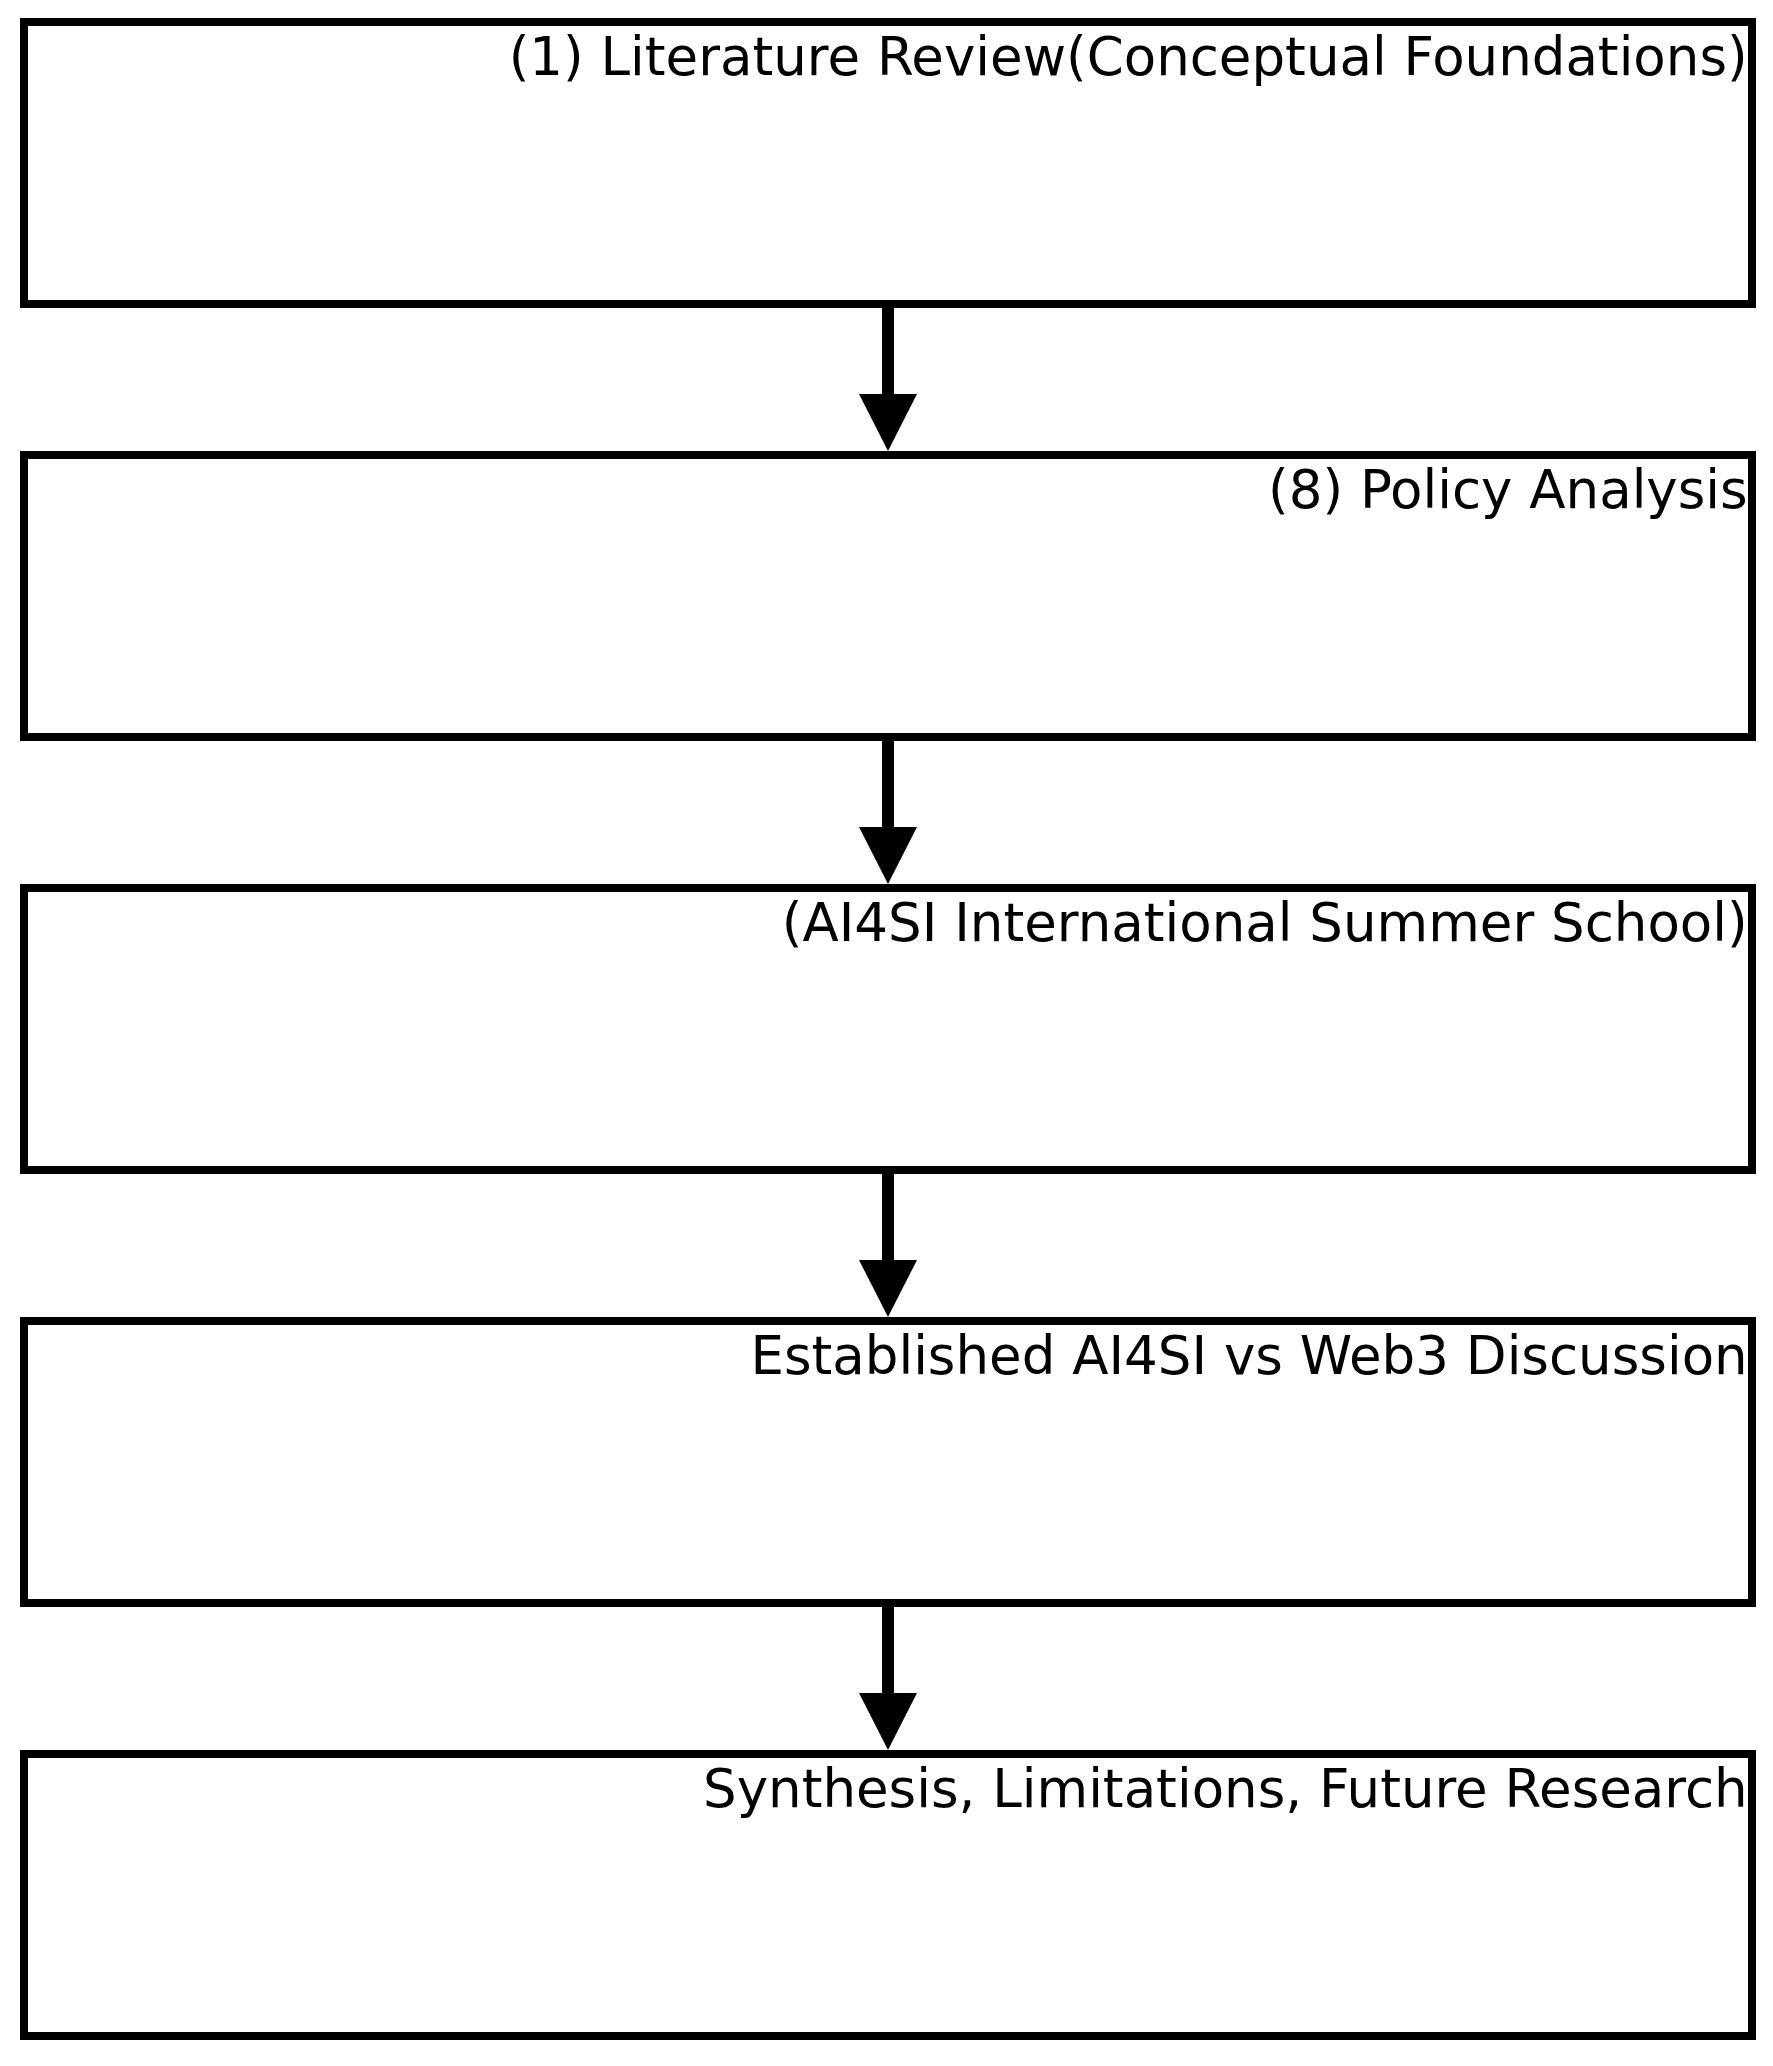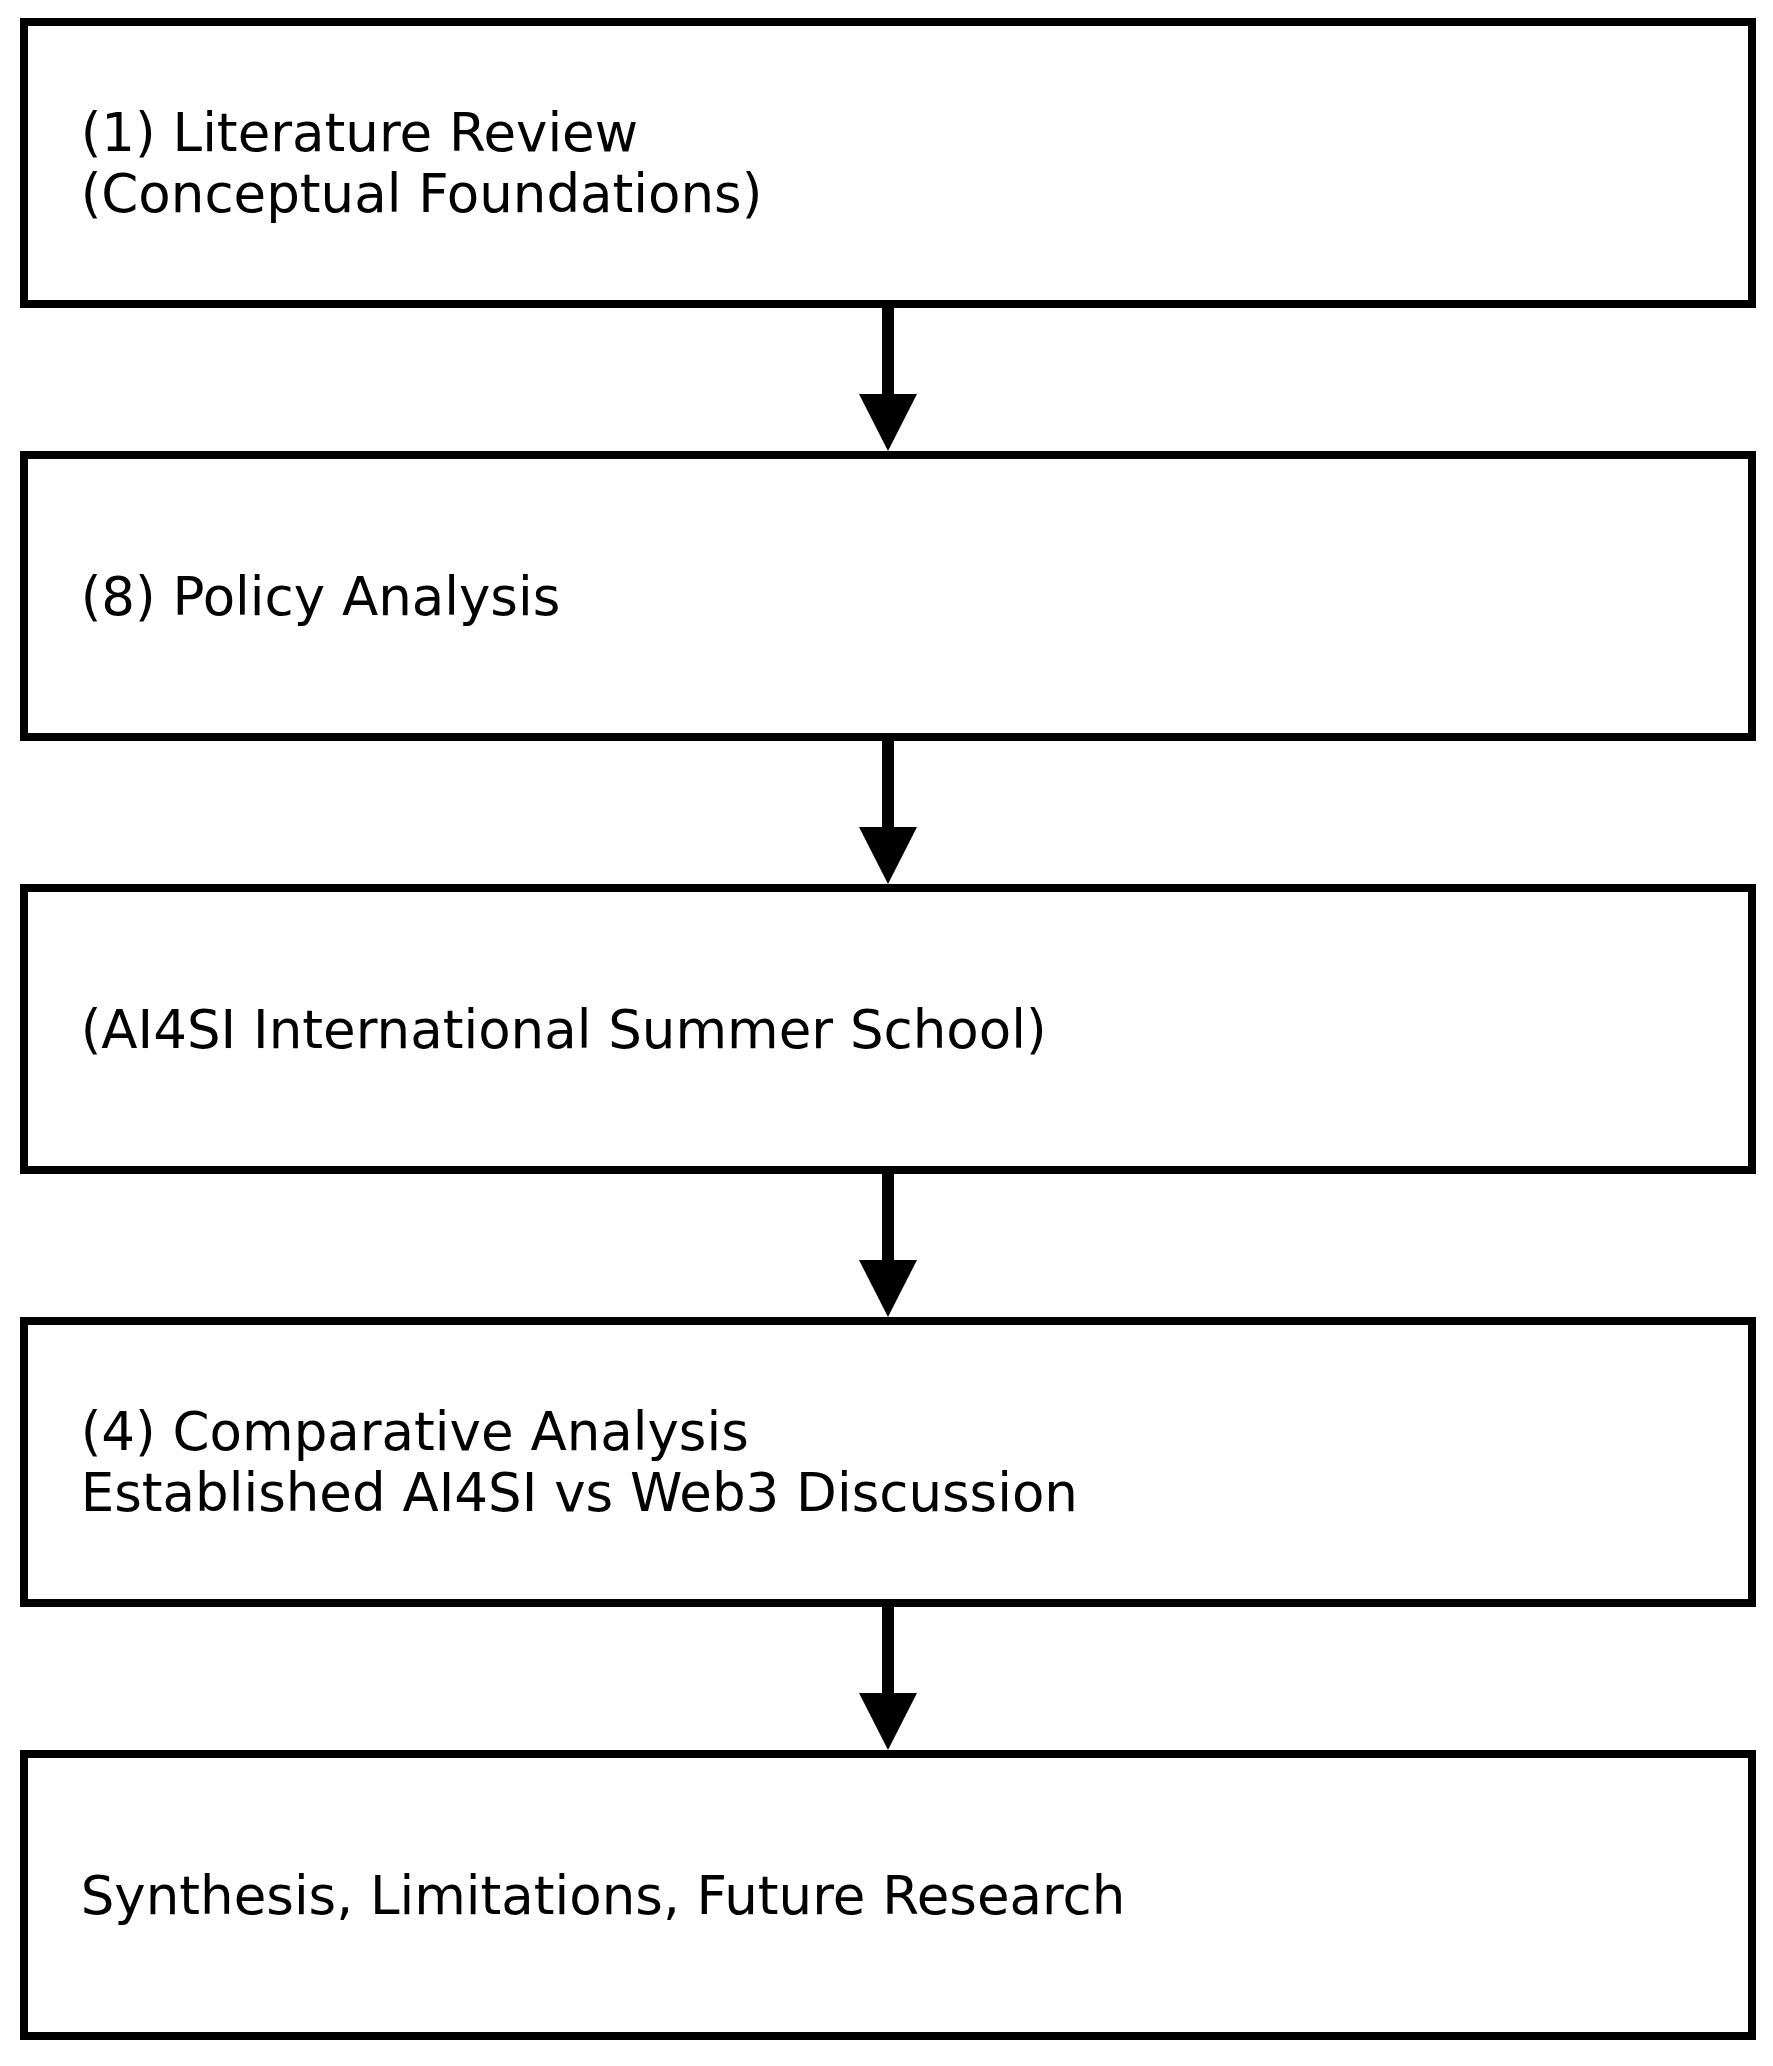--- a/index.html
+++ b/index.html
@@ -24,22 +24,21 @@
     flex-direction: column;
     align-items: center;
   }
   .box {
     box-sizing: border-box;
     width: 100%;
     height: 290px;
     border: 8.4px solid #000000;
     background: #ffffff;
     display: flex;
-    flex-direction: column;
-    justify-content: center;
+    justify-content: flex-end;
     padding-left: 53px;
   }
   .line {
     font-size: 53px;
     line-height: 61px;
     color: #000000;
     white-space: nowrap;
     letter-spacing: 0;
   }
   .arrow {
@@ -89,21 +88,20 @@
     <div class="box">
       <div class="line">(AI4SI International Summer School)</div>
     </div>
 
     <div class="arrow">
       <div class="stem"></div>
       <div class="head"></div>
     </div>
 
     <div class="box">
-      <div class="line">(4) Comparative Analysis</div>
       <div class="line">Established AI4SI vs Web3 Discussion</div>
     </div>
 
     <div class="arrow">
       <div class="stem"></div>
       <div class="head"></div>
     </div>
 
     <div class="box">
       <div class="line">Synthesis, Limitations, Future Research</div>

